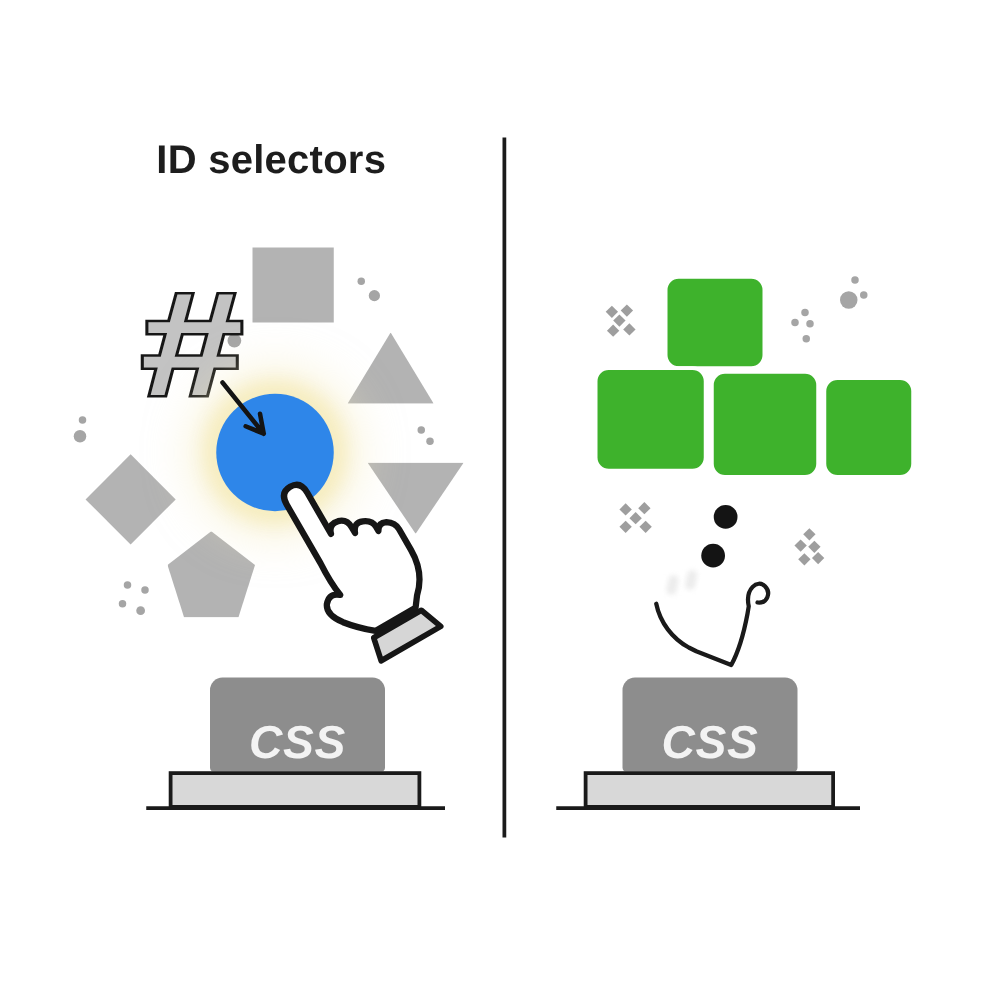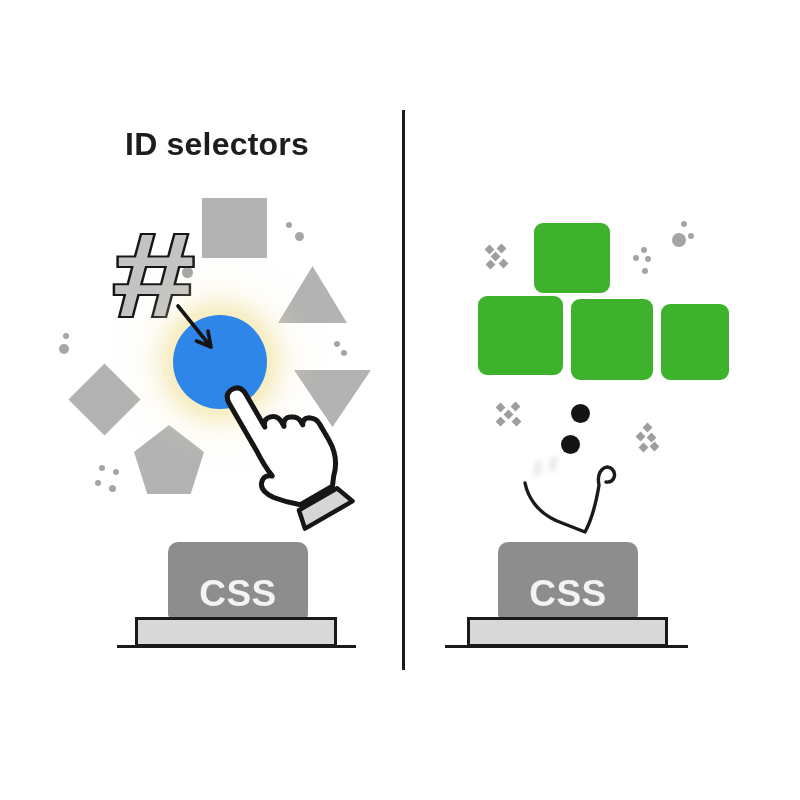--- a/index.html
+++ b/index.html
@@ -7,21 +7,21 @@
     position:relative; width:800px; height:800px; background:#ffffff;
     overflow:hidden; font-family:"Liberation Sans", sans-serif;
   }
 
   
   .panel-title {
     position:absolute; top:105px; height:44px; line-height:44px;
     width:320px; text-align:center; font-size:32px; font-weight:700;
     color:#1d1d1d; letter-spacing:0.2px;
   }
-  .title-left  { left:57px;margin-top:17px; }
+  .title-left  { left:57px; }
   .title-right { left:436px; }
 
   
   .divider { position:absolute; left:402px; top:110px; width:3px; height:560px; background:#1b1b1b; }
 
   
   .gray-shape { position:absolute; background:#b3b3b3; }
   .l-square   { left:202px; top:198px; width:65px; height:60px; }
   .l-tri-up   { left:278px; top:266px; width:69px; height:57px; clip-path:polygon(50% 0,100% 100%,0 100%); }
   .l-tri-down { left:294px; top:370px; width:77px; height:57px; clip-path:polygon(0 0,100% 0,50% 100%); }
@@ -61,21 +61,21 @@
 
   
   .smudge { position:absolute; width:8px; height:16px; background:#ececec; border-radius:4px; filter:blur(2px); }
 
   .grab-box { position:absolute; left:505px; top:455px; width:115px; height:85px; }
 
   
   .stamp-block {
     position:absolute; top:542px; width:140px; height:76px; background:#8d8d8d;
     border-radius:10px 10px 4px 4px; display:flex; justify-content:center;
-    align-items:flex-end; padding-bottom:6px; box-sizing:border-box;
+    align-items:flex-end; padding-bottom:6px; box-sizing:border-box;font-style:italic;
   }
   .stamp-label { font-size:37px; font-weight:700; color:#f3f3f3; letter-spacing:0.5px; line-height:1; }
   .stamp-block-left  { left:168px; }
   .stamp-block-right { left:498px; }
   .stamp-base {
     position:absolute; top:617px; height:30px; background:#d8d8d8;
     border:3px solid #1a1a1a; box-sizing:border-box;
   }
   .stamp-base-left  { left:135px; width:202px; }
   .stamp-base-right { left:467px; width:201px; }

